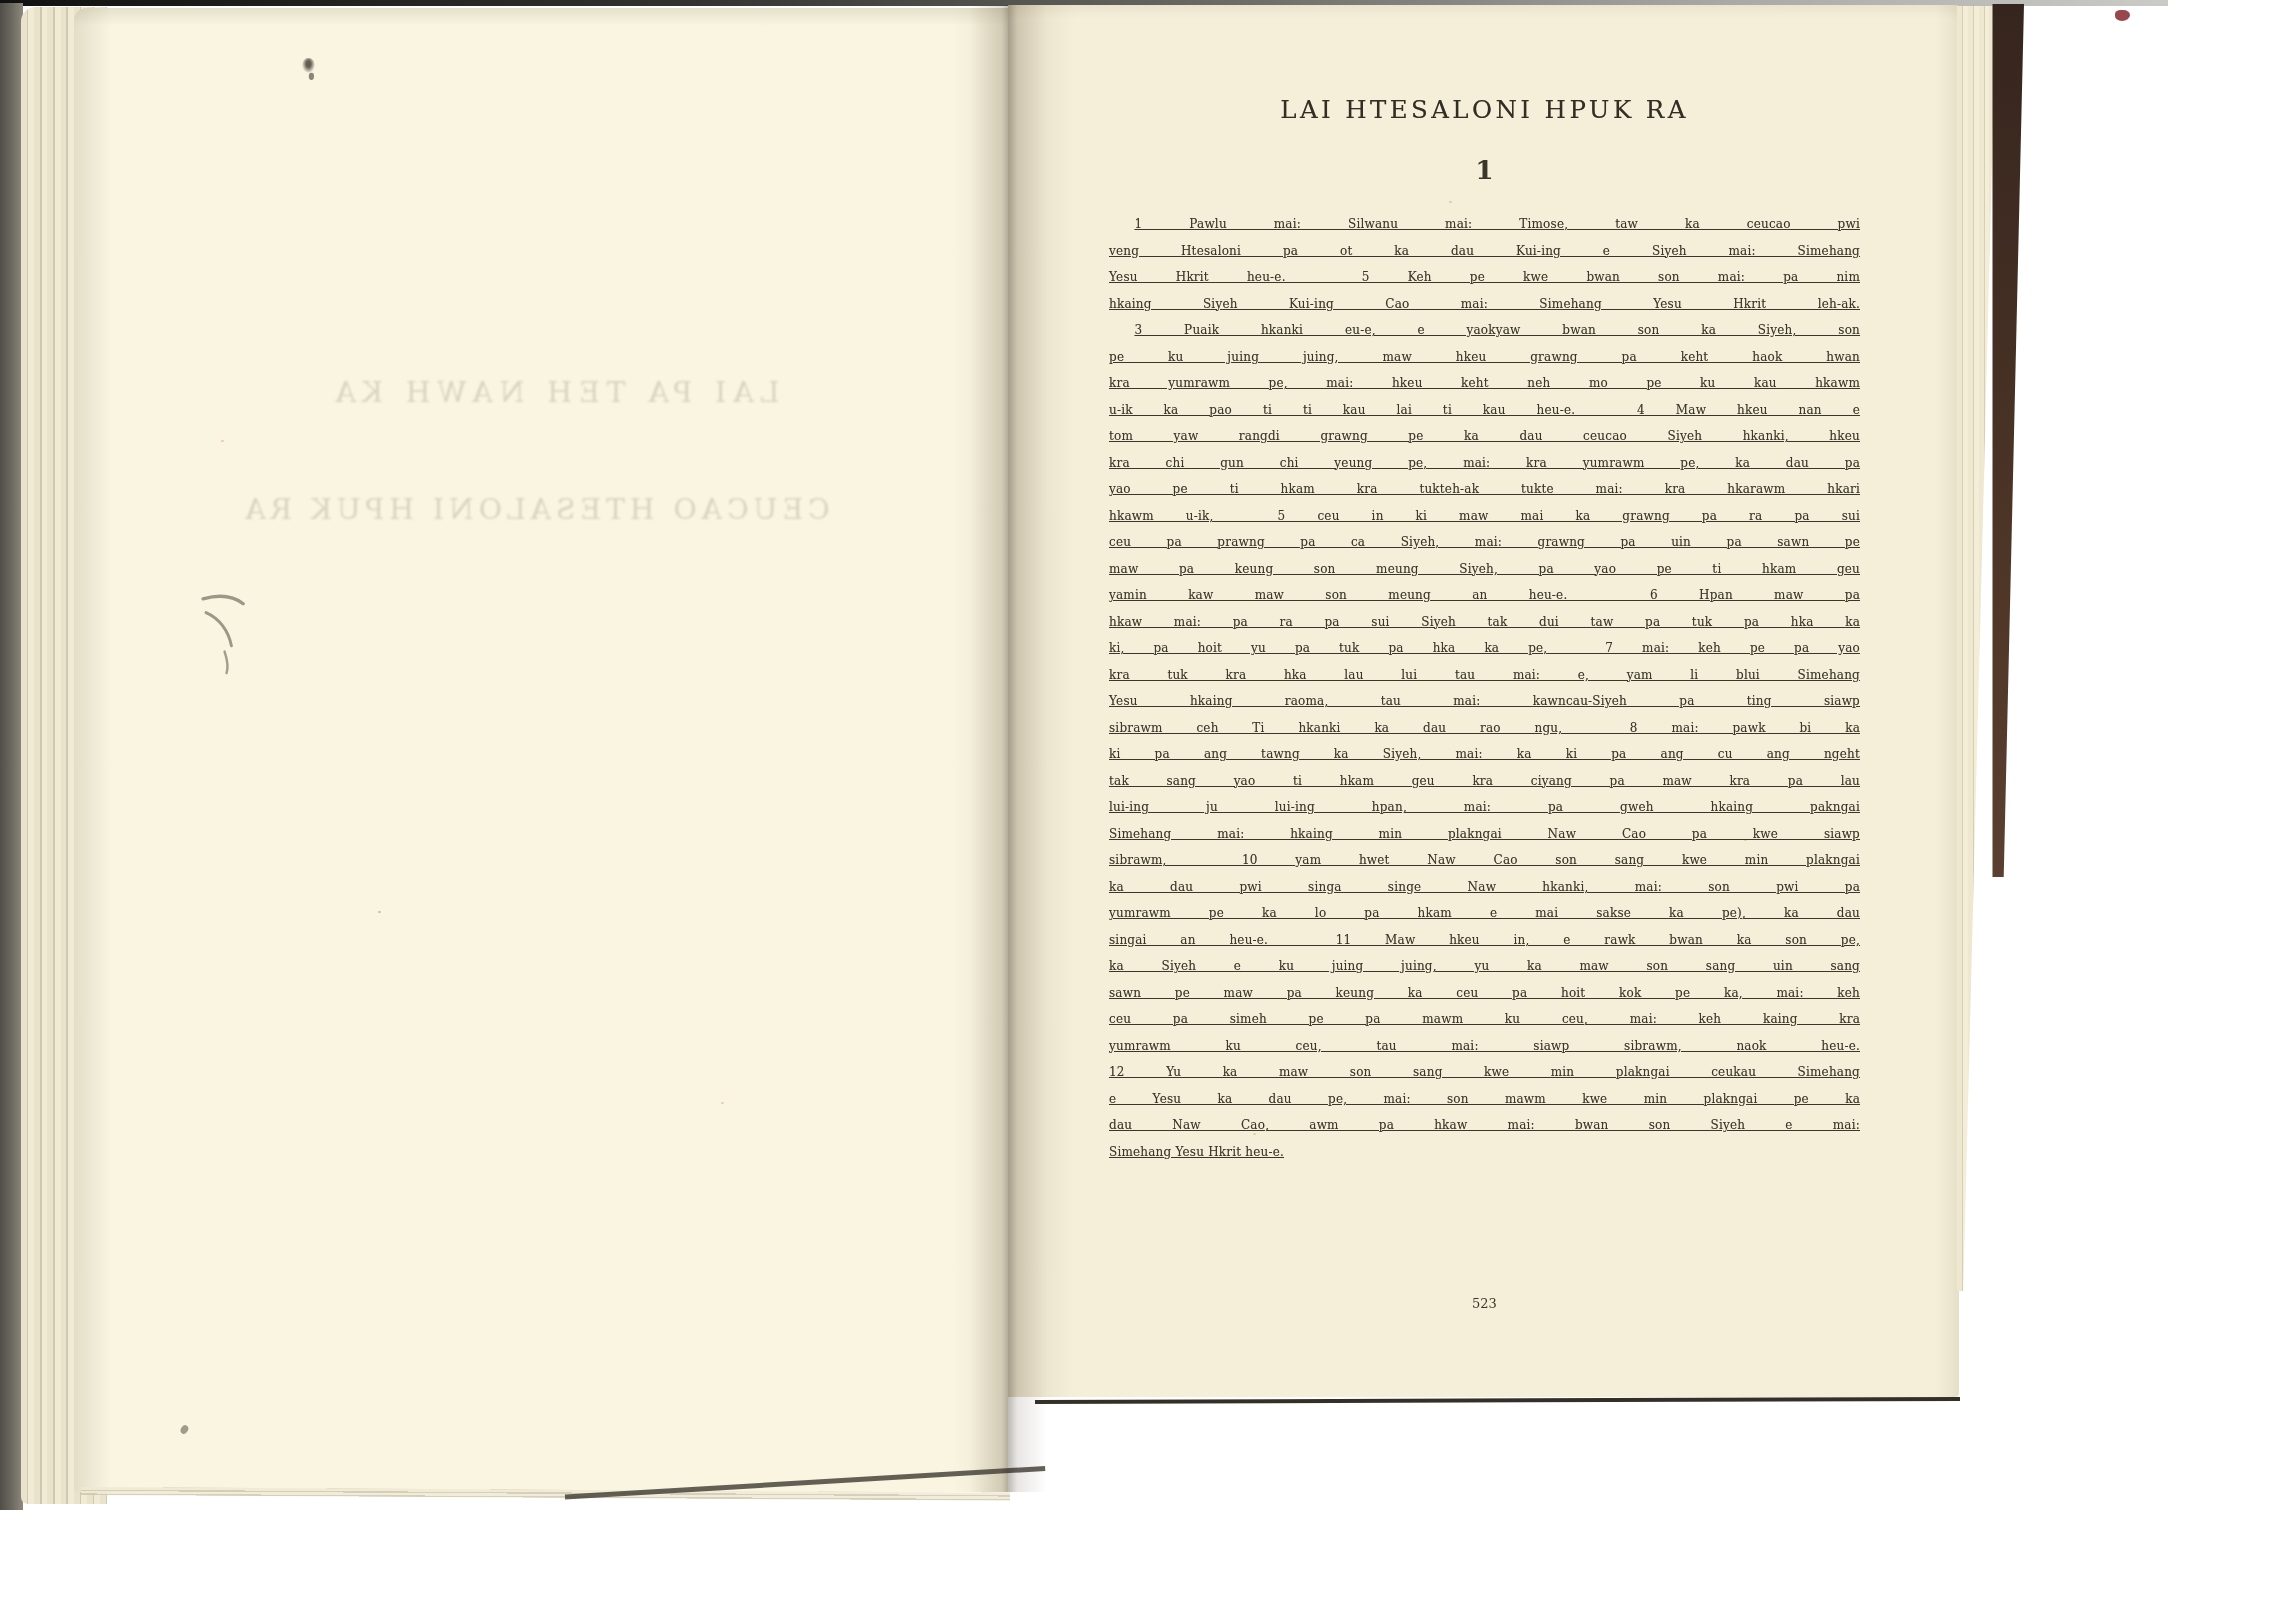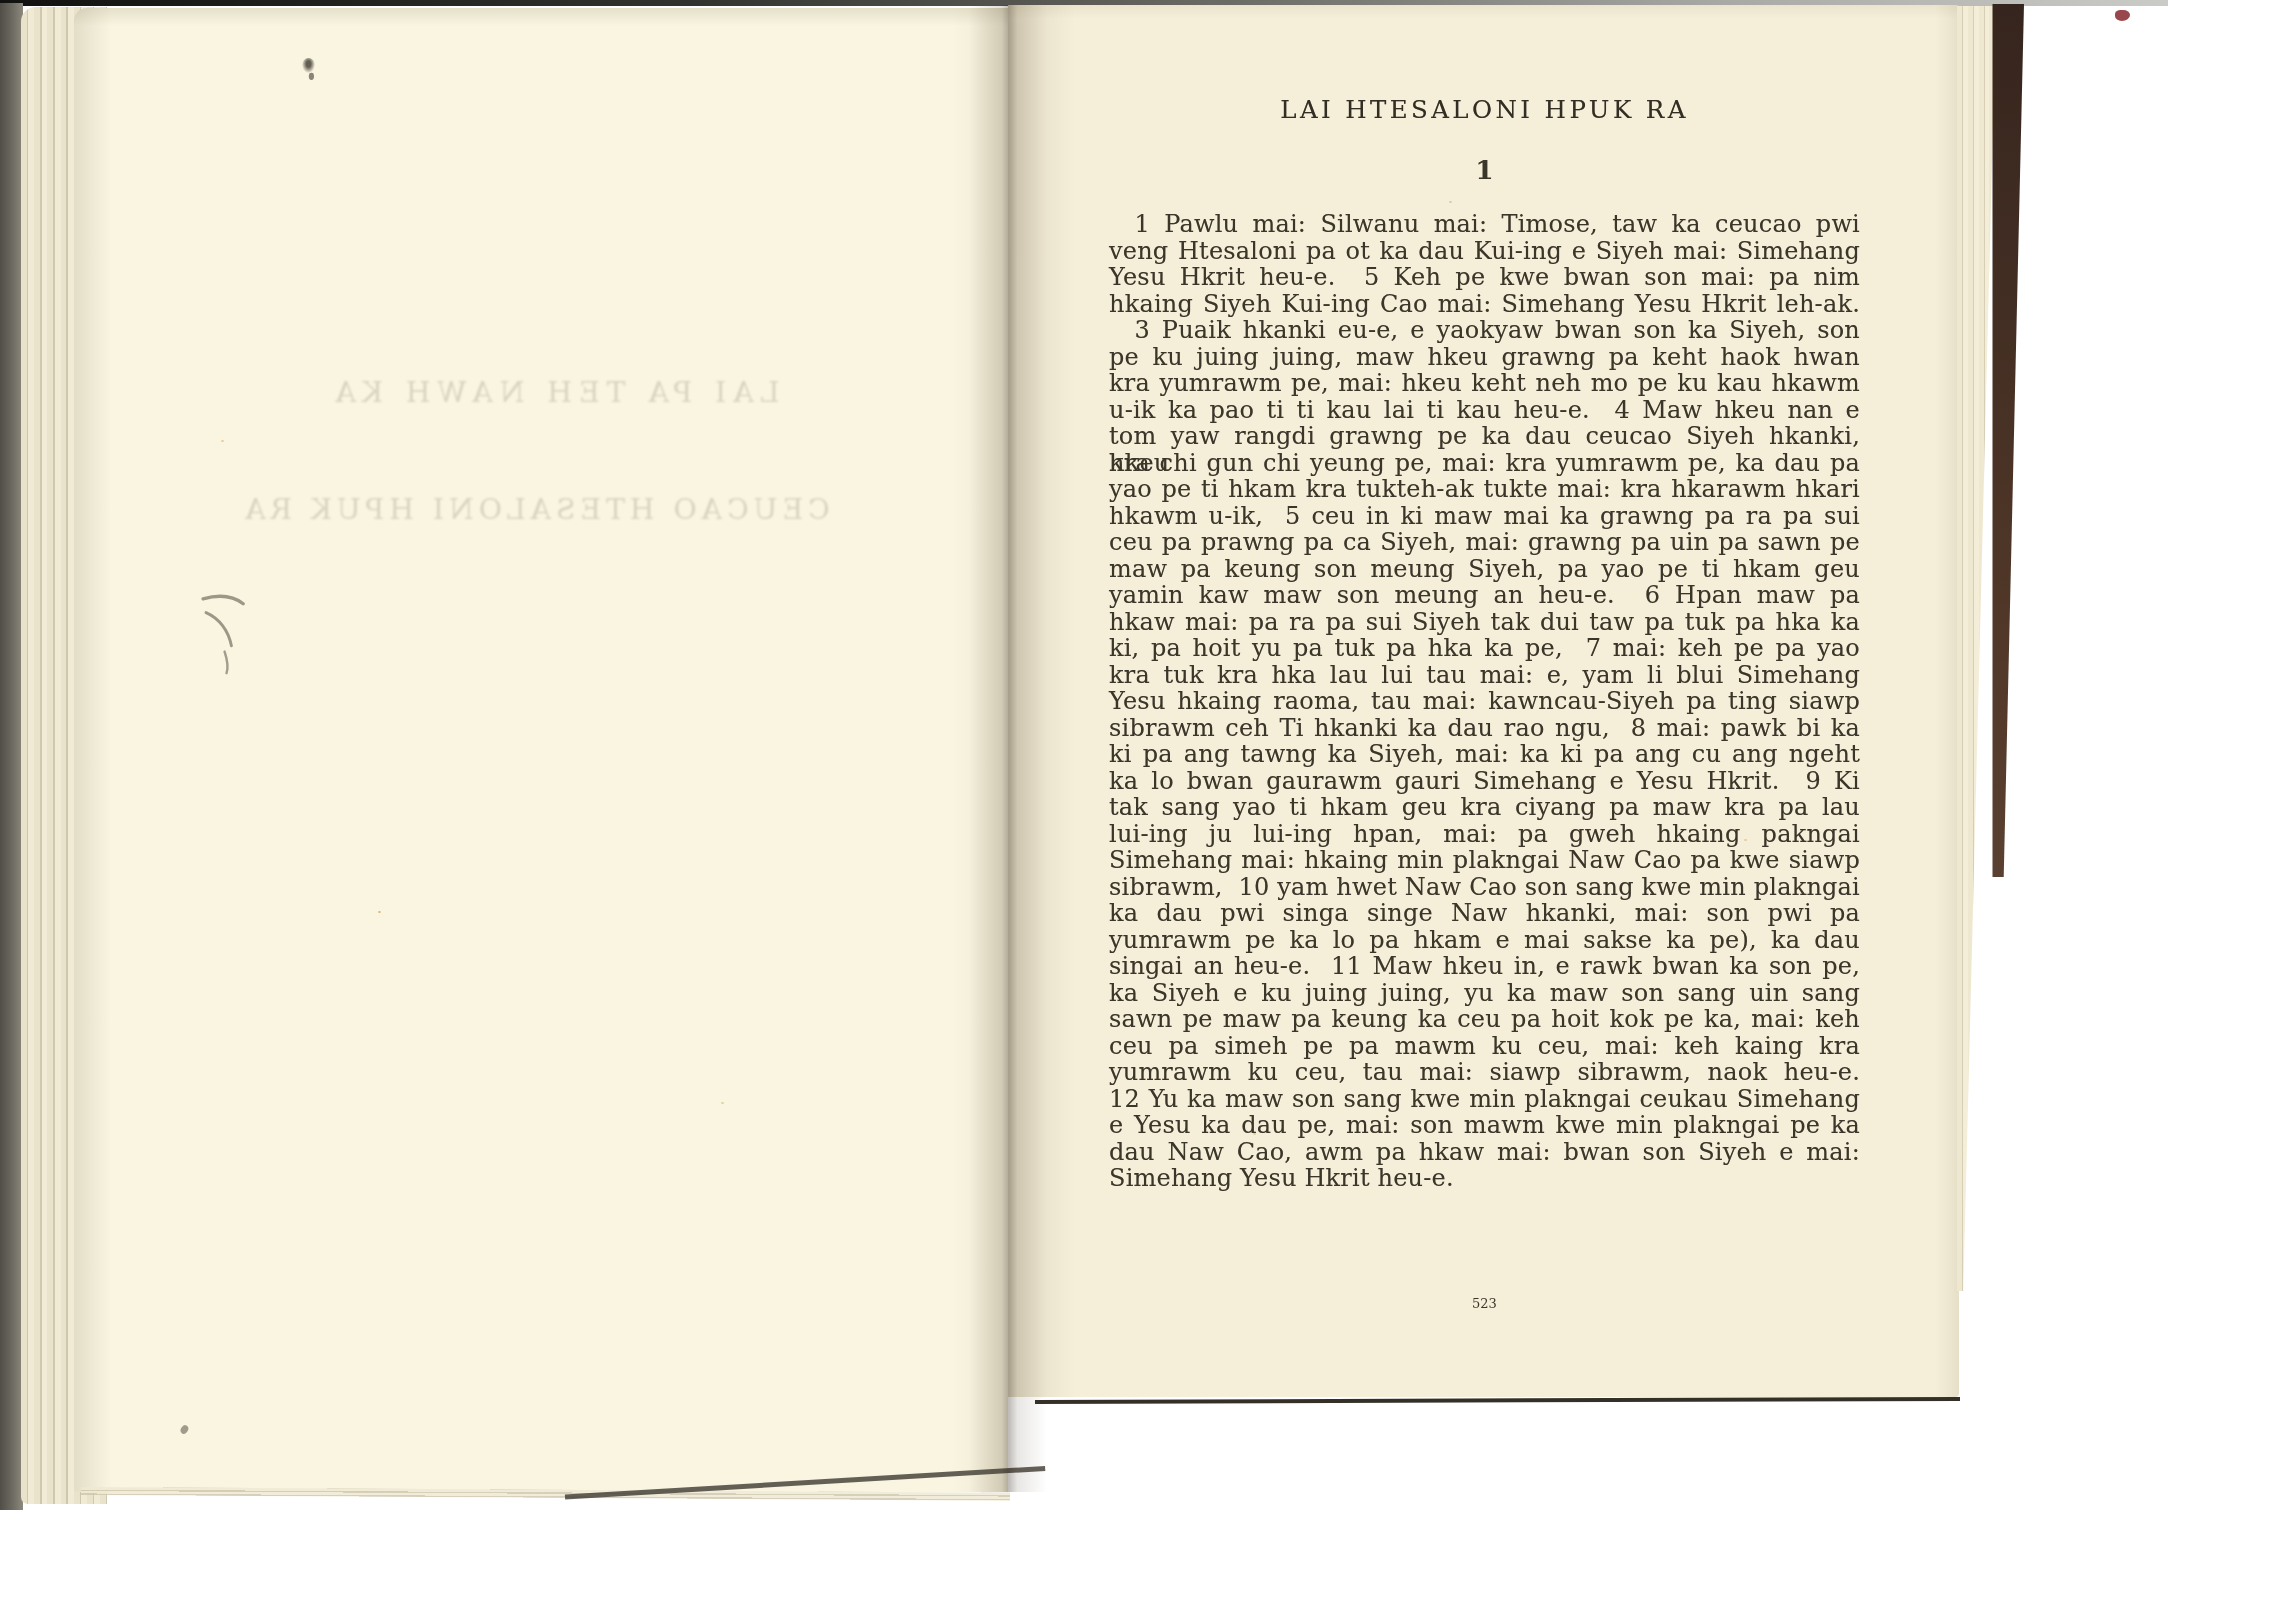--- a/index.html
+++ b/index.html
@@ -74,23 +74,24 @@
     position:absolute; top:94px; left:0; width:100%; height:31px; line-height:31px;
     text-align:center; font-size:24.5px; letter-spacing:3.4px; color:#322e24;
     text-shadow:0 0 0.5px rgba(50,46,36,.45);
   }
   .chapter-number {
     position:absolute; top:154px; left:0; width:100%; height:32px; line-height:32px;
     text-align:center; font-size:26.5px; font-weight:bold; color:#3b362a;
   }
   .body-text { position:absolute; top:211px; left:0; width:751px; }
   .line {
-    height:26.5px; line-height:26.5px; font-size:24px; letter-spacing:0.2px;
+    height:26.5px; line-height:26.5px; font-size:12px; letter-spacing:0.2px;
     white-space:pre-wrap; text-align:justify; text-align-last:justify;
     text-shadow:0 0 0.5px rgba(59,54,42,.35);
+    text-decoration:underline;
   }
   .line.indent { text-indent:25.5px; }
   .line.end    { text-align-last:left; }
   .page-number {
     position:absolute; top:1293px; left:0; width:100%; height:22.6px; line-height:22.6px;
     text-align:center; font-size:13px; color:#3b362a;
   }
   
   .bleed {
     position:absolute; transform:scaleX(-1); white-space:nowrap; text-align:center;
@@ -176,21 +177,20 @@
         <div class="line">hkawm u-ik,  5 ceu in ki maw mai ka grawng pa ra pa sui</div>
         <div class="line">ceu pa prawng pa ca Siyeh, mai: grawng pa uin pa sawn pe</div>
         <div class="line">maw pa keung son meung Siyeh, pa yao pe ti hkam geu</div>
         <div class="line">yamin kaw maw son meung an heu-e.  6 Hpan maw pa</div>
         <div class="line">hkaw mai: pa ra pa sui Siyeh tak dui taw pa tuk pa hka ka</div>
         <div class="line">ki, pa hoit yu pa tuk pa hka ka pe,  7 mai: keh pe pa yao</div>
         <div class="line">kra tuk kra hka lau lui tau mai: e, yam li blui Simehang</div>
         <div class="line">Yesu hkaing raoma, tau mai: kawncau-Siyeh pa ting siawp</div>
         <div class="line">sibrawm ceh Ti hkanki ka dau rao ngu,  8 mai: pawk bi ka</div>
         <div class="line">ki pa ang tawng ka Siyeh, mai: ka ki pa ang cu ang ngeht</div>
-        <div class="line">ka lo bwan gaurawm gauri Simehang e Yesu Hkrit.  9 Ki</div>
         <div class="line">tak sang yao ti hkam geu kra ciyang pa maw kra pa lau</div>
         <div class="line">lui-ing ju lui-ing hpan, mai: pa gweh hkaing pakngai</div>
         <div class="line">Simehang mai: hkaing min plakngai Naw Cao pa kwe siawp</div>
         <div class="line">sibrawm,  10 yam hwet Naw Cao son sang kwe min plakngai</div>
         <div class="line">ka dau pwi singa singe Naw hkanki, mai: son pwi pa</div>
         <div class="line">yumrawm pe ka lo pa hkam e mai sakse ka pe), ka dau</div>
         <div class="line">singai an heu-e.  11 Maw hkeu in, e rawk bwan ka son pe,</div>
         <div class="line">ka Siyeh e ku juing juing, yu ka maw son sang uin sang</div>
         <div class="line">sawn pe maw pa keung ka ceu pa hoit kok pe ka, mai: keh</div>
         <div class="line">ceu pa simeh pe pa mawm ku ceu, mai: keh kaing kra</div>

